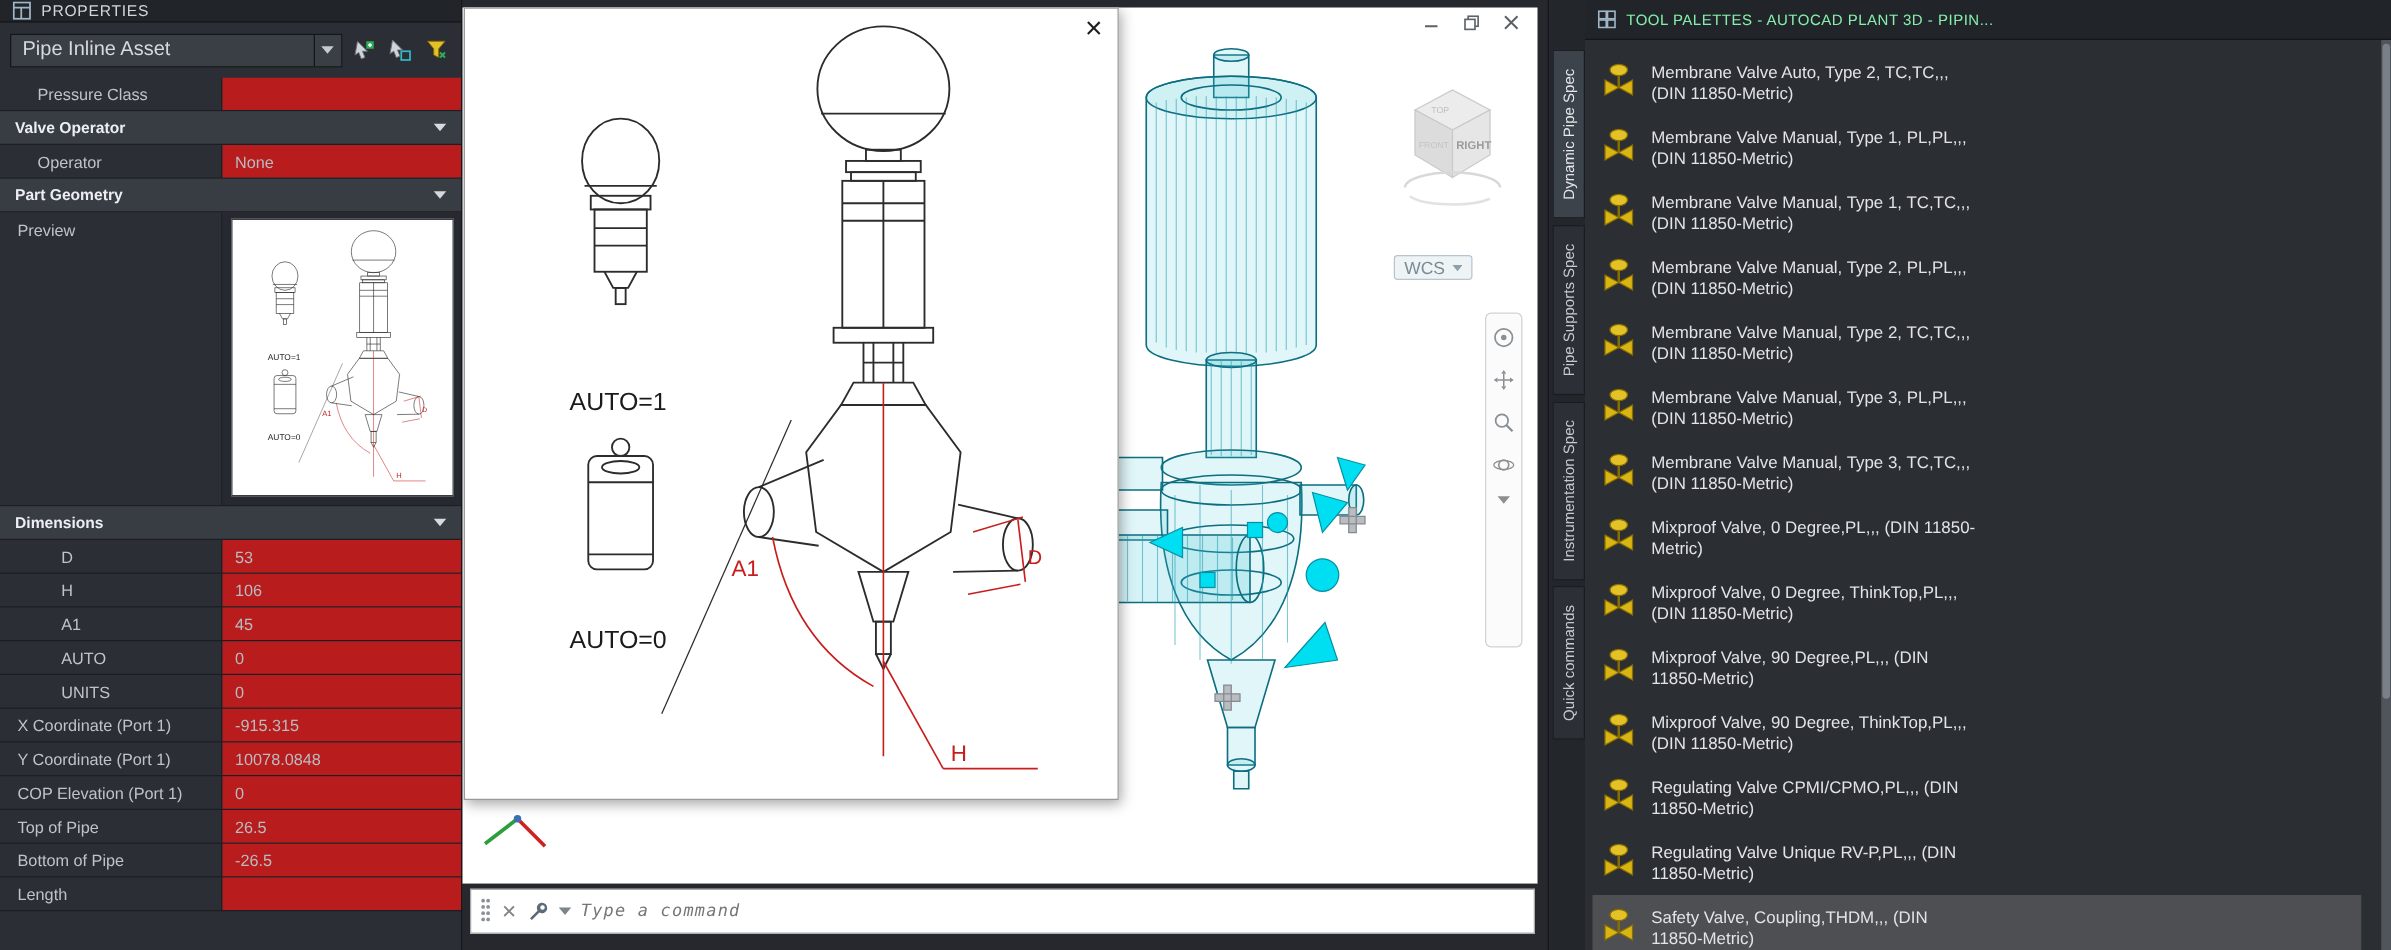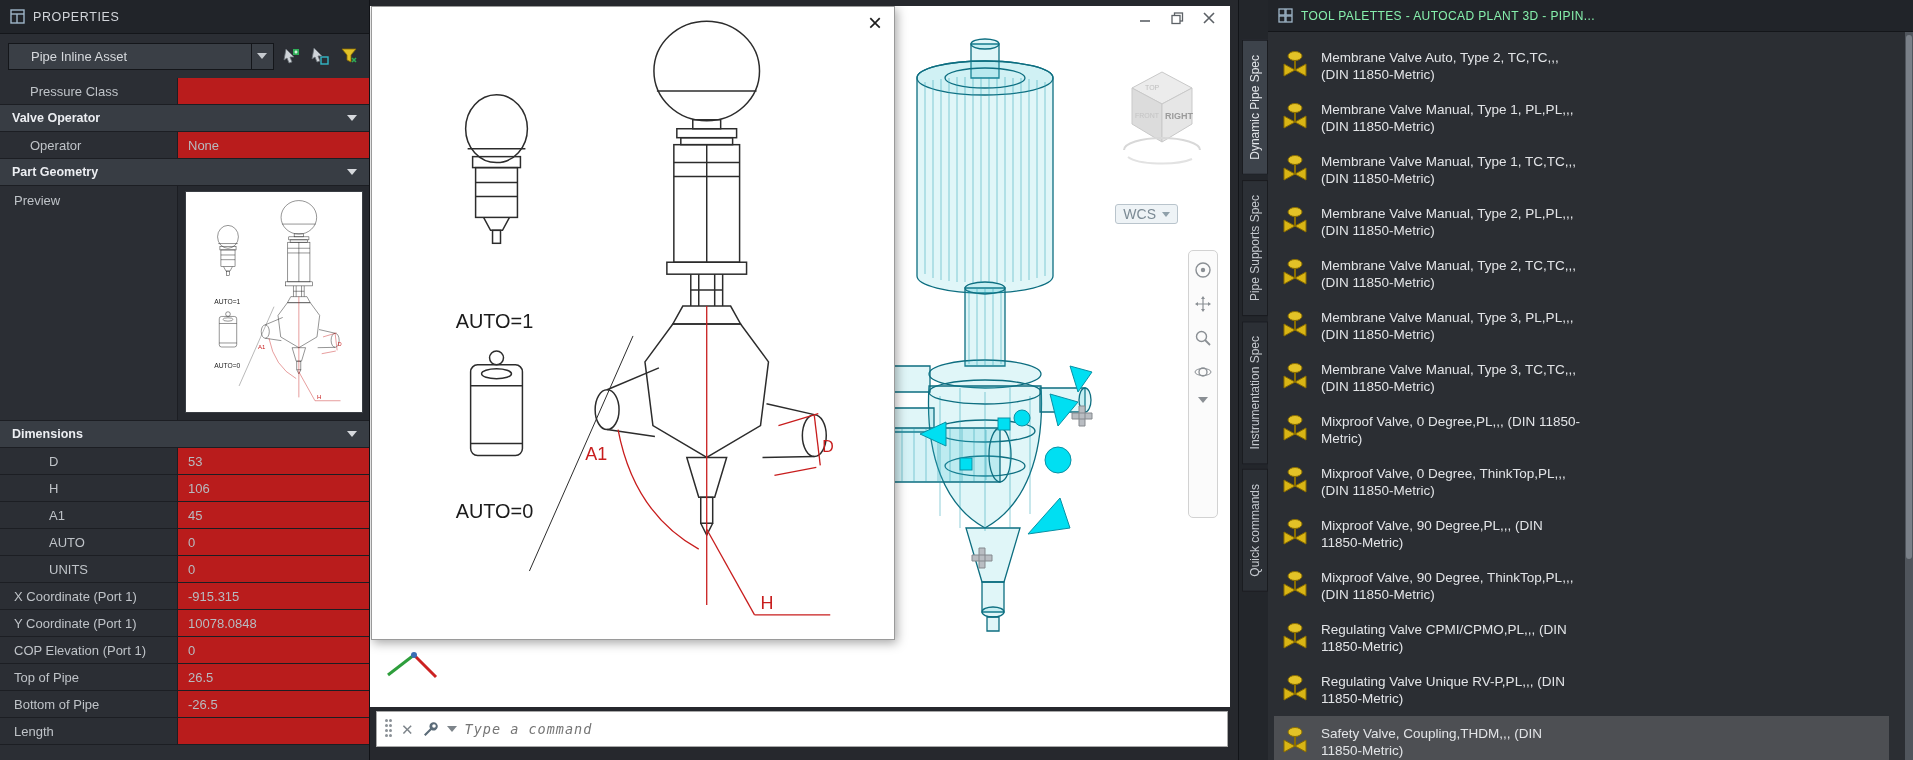--- a/index.html
+++ b/index.html
@@ -3,27 +3,27 @@
 <meta charset="utf-8">
 <style>
   * { margin:0; padding:0; box-sizing:border-box; }
   html,body { width:1913px; height:760px; overflow:hidden;
     font-family:"Liberation Sans",sans-serif; background:#24262b; }
   .app { display:flex; width:1913px; height:760px; }
 
   
   .props { width:370px; background:#2b2e34; border-right:1px solid #101216;
     display:flex; flex-direction:column; overflow:hidden; }
-  .panel-titlebar { height:34px; background:#212429; display:flex; align-items:center;
+  .panel-titlebar { height:18px; background:#212429; display:flex; align-items:center;
     gap:8px; padding:0 10px; border-bottom:1px solid #14161a; flex:0 0 auto; }
   .panel-title { color:#d2d5da; font-size:12.5px; letter-spacing:.6px; }
   .props-toolbar { height:44px; display:flex; align-items:center; gap:6px; padding:0 8px; flex:0 0 auto; }
   .class-dropdown { width:276px; height:27px; background:#3a3f46; border:1px solid #14161a;
     display:flex; align-items:center; justify-content:space-between; color:#d6d9dd;
-    font-size:13px; padding-left:22px; cursor:default; }
+    font-size:16px; padding-left:9px; cursor:default; }
   .dd-chev { width:22px; height:100%; display:flex; align-items:center; justify-content:center;
     border-left:1px solid #14161a; }
   .tri-down { width:0; height:0; border-left:5px solid transparent; border-right:5px solid transparent;
     border-top:6px solid #c6cacf; }
   .tool-btn { width:24px; height:24px; display:flex; align-items:center; justify-content:center; }
 
   .pgrid { flex:1; display:flex; flex-direction:column; overflow:hidden; }
   .prow { display:flex; height:27px; border-bottom:1px solid #1c1e23; font-size:13px;
     color:#bfc3c8; flex:0 0 auto; }
   .prow .lbl { width:178px; display:flex; align-items:center; padding-left:14px;

